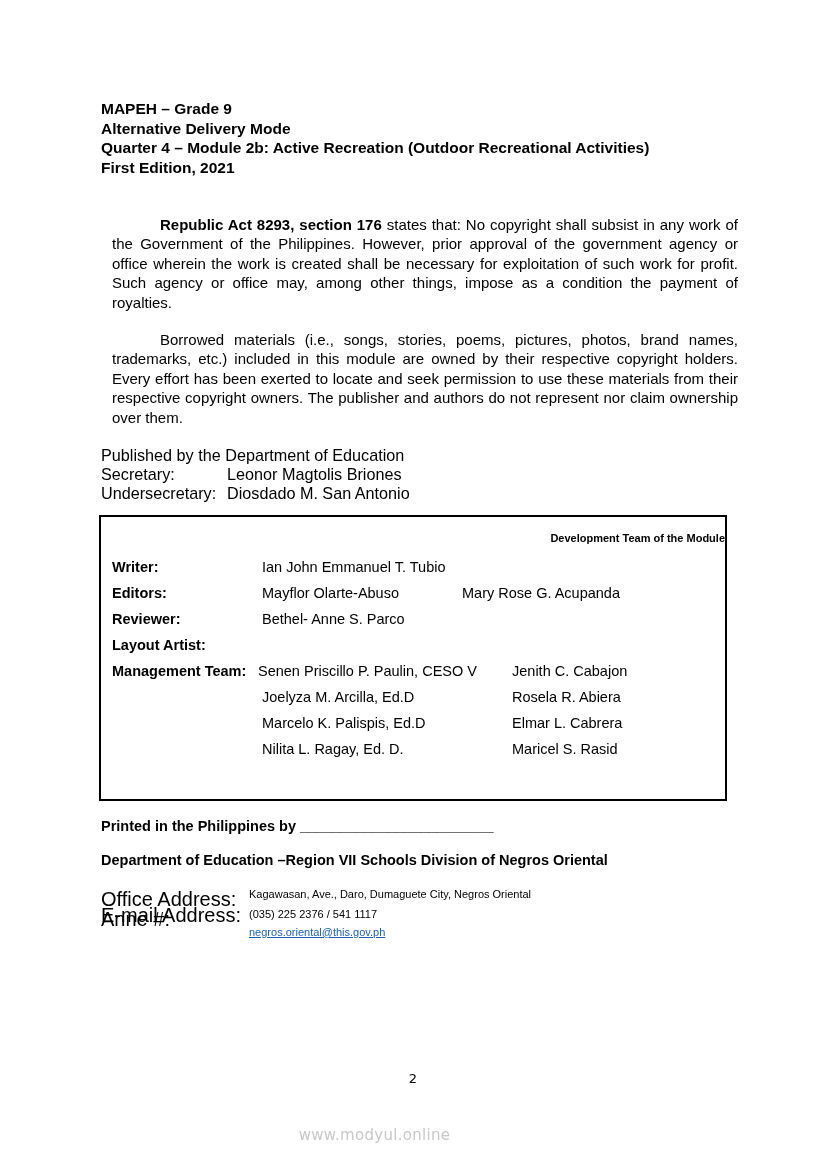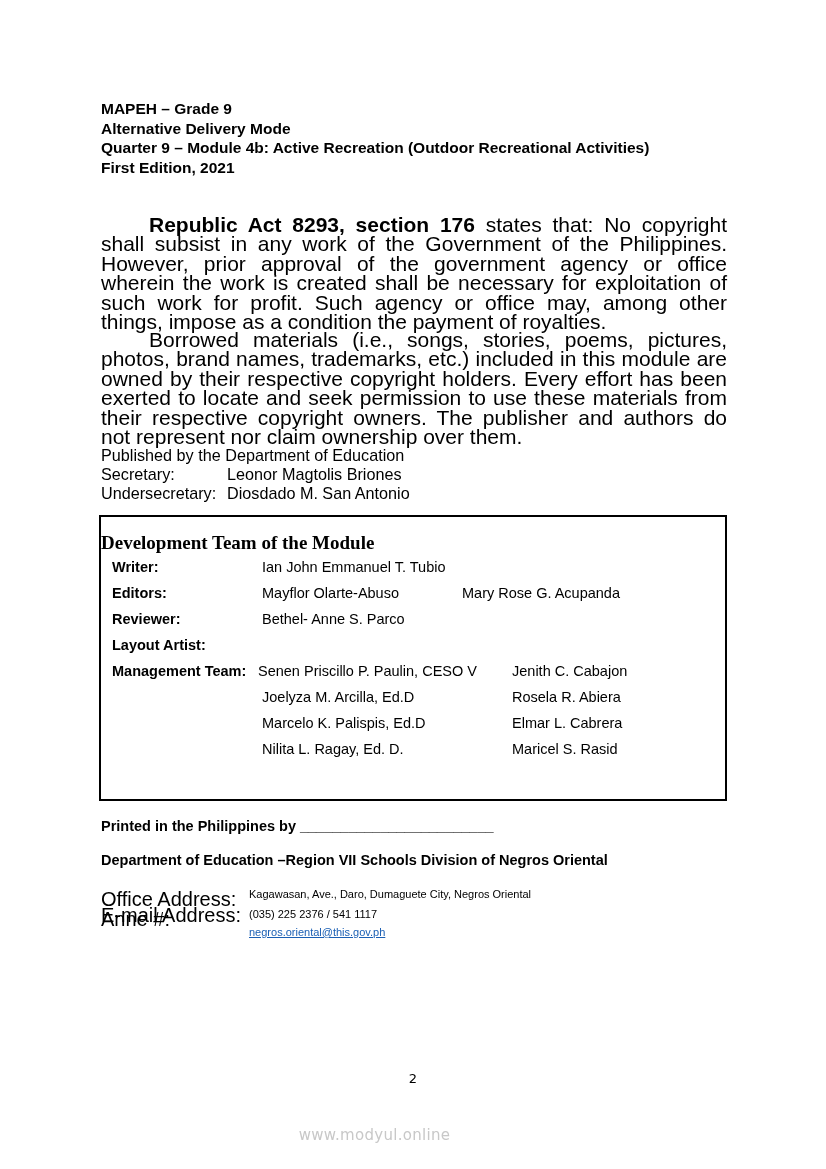--- a/index.html
+++ b/index.html
@@ -1,49 +1,49 @@
 <!DOCTYPE html>
 <html><head>
 <meta charset="utf-8">
 <style>
   html, body { margin: 0; padding: 0; background: #ffffff; }
   body { width: 826px; height: 1169px; position: relative; overflow: hidden;
          font-family: "Liberation Sans", sans-serif; color: #000; }
   .abs { position: absolute; white-space: nowrap; text-align: right; }
   .bold { font-weight: bold; }
   .hdr { left: 101px; font-size: 15.5px; font-weight: bold; line-height: 19.5px; }
-  .para { position: absolute; left: 101px; width: 626px; font-size: 21px; line-height: 19.4px;
+  .para { position: absolute; left: 112px; width: 626px; font-size: 15px; line-height: 19.4px;
           text-align: justify; text-align-last: left; }
   .indent { text-indent: 48px; }
   .pub { left: 101px; font-size: 16.2px; line-height: 19.4px; }
   .box { position: absolute; left: 99px; top: 515px; width: 624px; height: 282px;
          border: 2px solid #000; box-sizing: content-box; }
-  .box .title { position: absolute; left: 0; width: 100%; top: 15px; text-align: left;
-                font-size: 19px; font-weight: bold; font-family: Liberation Serif, serif; }
+  .box .title { position: absolute; left: 0; width: 100%; top: 15px; text-align: right;
+                font-size: 11px; font-weight: bold; }
   .row { position: absolute; font-size: 14.5px; white-space: nowrap; }
   .lbl { position: absolute; left: 11px; font-weight: bold; }
   .c1 { position: absolute; left: 161px; }
   .c2 { position: absolute; left: 361px; }
   .c3 { position: absolute; left: 411px; }
   .foot { left: 101px; font-size: 14.5px; }
   .addr-l { left: 101px; font-size: 20px; }
   .addr-v { left: 249px; font-size: 11px; }
   .link { color: #1a5fb4; text-decoration: underline; }
   .pageno { left: 0; width: 826px; text-align: center; top: 1071px; font-size: 13px;
             font-family: "DejaVu Sans", sans-serif; }
   .watermark { left: 0; width: 749px; text-align: center; top: 1126px; font-size: 15px;
                color: #c8c8c8; font-family: "DejaVu Sans", sans-serif; letter-spacing: 0.3px; }
 </style>
 </head>
 <body>
 
 <div>
   <div class="abs hdr" style="top:99px;">MAPEH – Grade 9</div>
   <div class="abs hdr" style="top:119px;">Alternative Delivery Mode</div>
-  <div class="abs hdr" style="top:138px;">Quarter 9 – Module 4b: Active Recreation (Outdoor Recreational Activities)</div>
+  <div class="abs hdr" style="top:138px;">Quarter 4 – Module 2b: Active Recreation (Outdoor Recreational Activities)</div>
   <div class="abs hdr" style="top:158px;">First Edition, 2021</div>
 </div>
 
 <p class="para indent" style="top:215px; margin:0;"><span class="bold">Republic Act 8293, section 176</span><span> states that: No copyright shall subsist in any work of the Government of the Philippines. However, prior approval of the government agency or office wherein the work is created shall be necessary for exploitation of such work for profit. Such agency or office may, among other things, impose as a condition the payment of royalties.</span></p>
 
 <p class="para indent" style="top:330px; margin:0;">Borrowed materials (i.e., songs, stories, poems, pictures, photos, brand names, trademarks, etc.) included in this module are owned by their respective copyright holders. Every effort has been exerted to locate and seek permission to use these materials from their respective copyright owners. The publisher and authors do not represent nor claim ownership over them.</p>
 
 <div>
   <div class="abs pub" style="top:446px;">Published by the Department of Education</div>
   <div class="abs pub" style="top:465px;">Secretary:</div>

